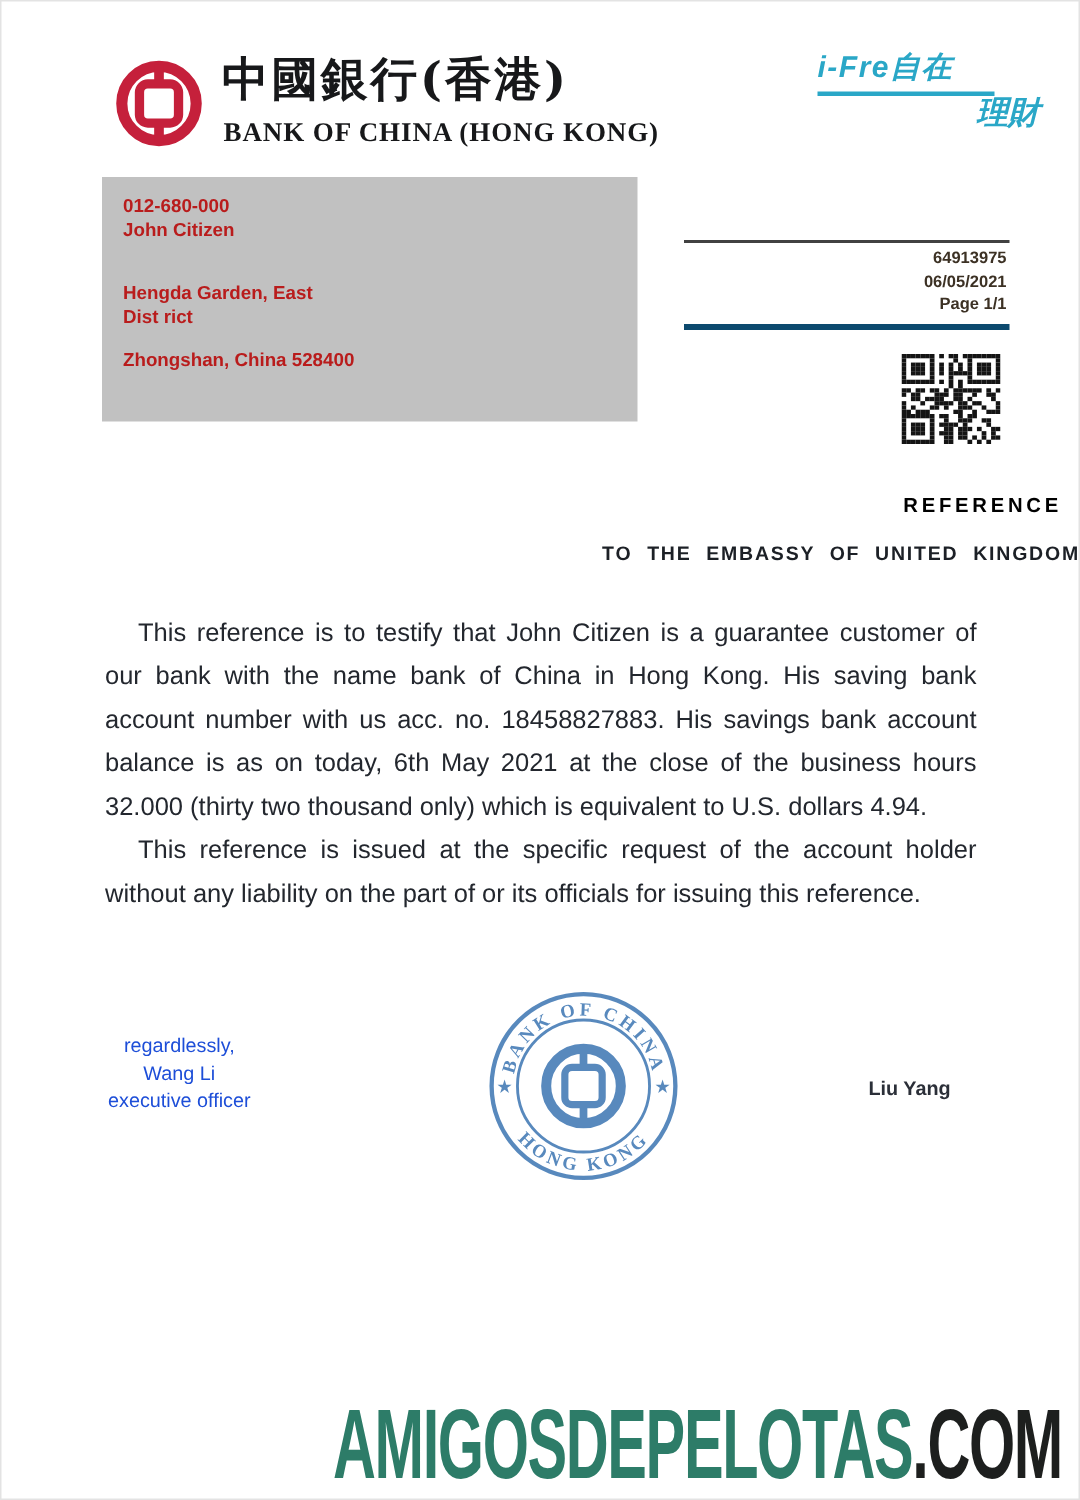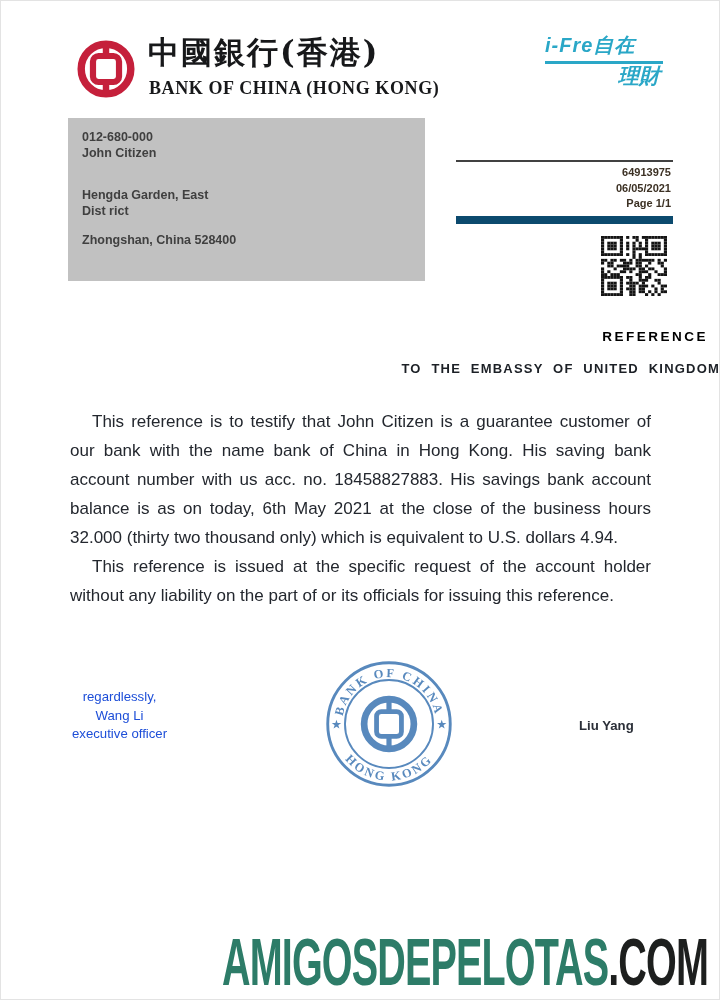--- a/index.html
+++ b/index.html
@@ -24,35 +24,35 @@
     position:absolute;left:149px;top:78px;
     font-family:"Liberation Serif",serif;font-weight:700;
     font-size:18px;letter-spacing:0.6px;color:#17181a;white-space:nowrap;
   }
   .ifre{
     position:absolute;left:545px;top:31px;width:150px;
     color:var(--ifre-cyan);font-style:italic;font-weight:700;text-align:left;
   }
   .ifre-row1{font-size:20px;line-height:28px;letter-spacing:1px;white-space:nowrap;}
   .ifre-underline{height:3px;background:var(--ifre-cyan);width:118px;margin-top:2px;}
-  .ifre-row2{font-size:21px;line-height:22px;margin-left:73px;margin-top:1px;white-space:nowrap;}
+  .ifre-row2{font-size:21px;line-height:22px;margin-left:106px;margin-top:1px;white-space:nowrap;}
 
   
   .address{
     position:absolute;left:68px;top:118px;width:357px;height:163px;
     background:var(--address-bg);box-sizing:border-box;
     padding:11px 14px;
-    font-size:12.5px;font-weight:700;color:#404040;line-height:16px;
+    font-size:12.5px;font-weight:700;color:#b91c1c;line-height:16px;
   }
   .address .gap{height:13px;}
 
   
   .doc-info{
     position:absolute;left:456px;top:160px;width:217px;box-sizing:border-box;
-    border-top:2px solid #414141;border-bottom:8px solid #0c4a6e;
+    border-top:2px solid #414141;border-bottom:4px solid #0c4a6e;
     padding:3px 2px 4px 2px;text-align:right;
     font-size:11px;font-weight:700;color:#3c3124;line-height:15.5px;
   }
 
   
   .qr{position:absolute;left:601px;top:236px;}
 
   
   .title{
     position:absolute;left:0;top:329px;width:708px;text-align:right;

